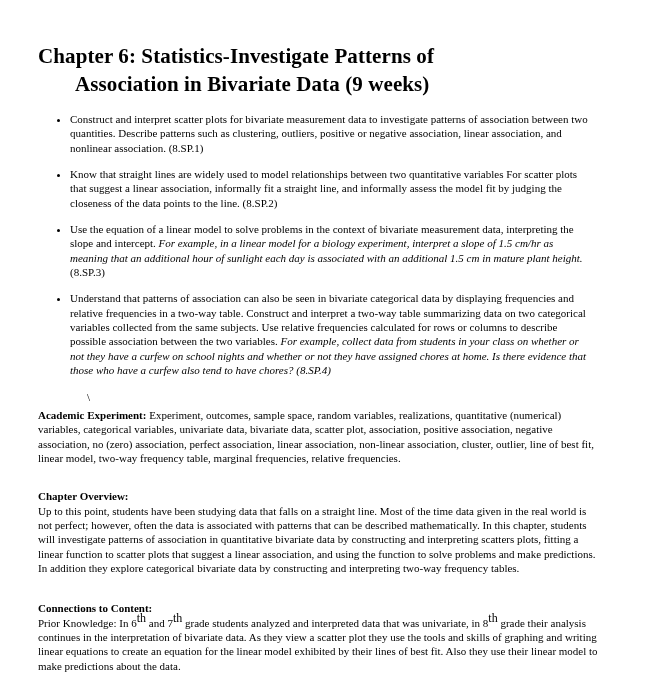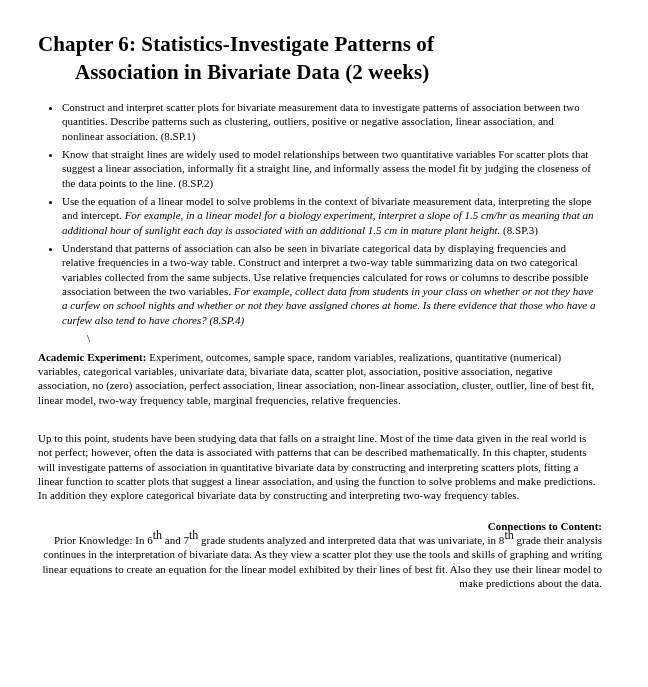--- a/index.html
+++ b/index.html
@@ -5,21 +5,21 @@
   html, body {
     margin: 0;
     padding: 0;
     background: #ffffff;
   }
   .page {
     position: relative;
     width: 648px;
     height: 687px;
     box-sizing: border-box;
-    padding: 30px 46px 0 38px;
+    padding: 42px 46px 0 38px;
     background: #ffffff;
     color: #000000;
     font-family: "Liberation Serif", "DejaVu Serif", serif;
     font-size: 11px;
     line-height: 14.35px;
     overflow: hidden;
   }
   .title {
     margin: 0 0 14px 0;
     font-size: 21px;
@@ -28,64 +28,65 @@
     letter-spacing: 0.1px;
   }
   .title-line1 { display: block; }
   .title-line2 { display: block; margin-left: 37px; }
   .heading-bold { font-weight: bold; }
   ul.bullets {
     margin: 0;
     padding: 0 0 0 20px;
     list-style: disc outside;
   }
-  ul.bullets li { margin: 4px; padding: 0; }
+  ul.bullets li { margin: 12px; padding: 0; }
   .stray {
     margin: 4px 0 0 49px;
     white-space: pre;
   }
   .para { margin: 0; }
   .vocab { margin-top: 4px; }
   .section-overview { margin-top: 24px; }
-  .section-connections { margin-top: 16px; text-align: right; }
+  .section-connections { margin-top: 26px; }
   .underline { }
   i { }
   sup {
     font-size: 12px;
     line-height: 0;
     vertical-align: super;
   }
 </style>
 </head>
 <body>
 
 <div class="page">
 
   <h1 class="title">
     <span class="title-line1">Chapter 6: Statistics-Investigate Patterns of</span>
-    <span class="title-line2">Association in Bivariate Data (2 weeks)</span>
+    <span class="title-line2">Association in Bivariate Data (9 weeks)</span>
   </h1>
 
   <div class="section">
     <ul class="bullets">
       <li><span>Construct and interpret scatter plots for bivariate measurement data to investigate patterns of association between two quantities.  Describe patterns such as clustering, outliers, positive or negative association, linear association, and nonlinear association.  (8.SP.1)</span><i></i><span></span></li>
       <li><span>Know that straight lines are widely used to model relationships between two quantitative variables For scatter plots that suggest a linear association, informally fit a straight line, and informally assess the model fit by judging the closeness of the data points to the line. (8.SP.2)</span><i></i><span></span></li>
       <li><span>Use the equation of a linear model to solve problems in the context of bivariate measurement data, interpreting the slope and intercept. </span><i>For example, in a linear model for a biology experiment, interpret a slope of 1.5 cm/hr as meaning that an additional hour of sunlight each day is associated with an additional 1.5 cm in mature plant height.</i><span> (8.SP.3)</span></li>
       <li><span>Understand that patterns of association can also be seen in bivariate categorical data by displaying frequencies and relative frequencies in a two-way table.  Construct and interpret a two-way table summarizing data on two categorical variables collected from the same subjects.  Use relative frequencies calculated for rows or columns to describe possible association between the two variables.  </span><i>For example, collect data from students in your class on whether or not they have a curfew on school nights and whether or not they have assigned chores at home. Is there evidence that those who have a curfew also tend to have chores? (8.SP.4)</i><span></span></li>
     </ul>
   </div>
 
   <div class="stray">\</div>
 
   <p class="para vocab">
     <b>Academic Experiment:</b>
     <span>Experiment, outcomes, sample space, random variables, realizations, quantitative (numerical) variables, categorical variables, univariate data, bivariate data, scatter plot, association, positive association, negative association, no (zero) association, perfect association, linear association, non-linear association, cluster, outlier, line of best fit, linear model, two-way frequency table, marginal frequencies, relative frequencies.</span>
   </p>
 
   <div class="section section-overview">
+    <div class="heading-bold">Chapter Overview:</div>
     <p class="para">Up to this point, students have been studying data that falls on a straight line. Most of the time data given in the real world is not perfect; however, often the data is associated with patterns that can be described mathematically. In this chapter, students will investigate patterns of association in quantitative bivariate data by constructing and interpreting scatters plots, fitting a linear function to scatter plots that suggest a linear association, and using the function to solve problems and make predictions. In addition they explore categorical bivariate data by constructing and interpreting two-way frequency tables.</p>
   </div>
 
   <div class="section section-connections">
     <div class="heading-bold">Connections to Content:</div>
     <p class="para"><span class="underline">Prior Knowledge</span><span>: In 6</span><sup>th</sup><span> and 7</span><sup>th</sup><span> grade students analyzed and interpreted data that was univariate, in 8</span><sup>th</sup><span> grade their analysis continues in the interpretation of bivariate data. As they view a scatter plot they use the tools and skills of graphing and writing linear equations to create an equation for the linear model exhibited by their lines of best fit.  Also they use their linear model to make predictions about the data.</span></p>
   </div>
 
 </div>
 

